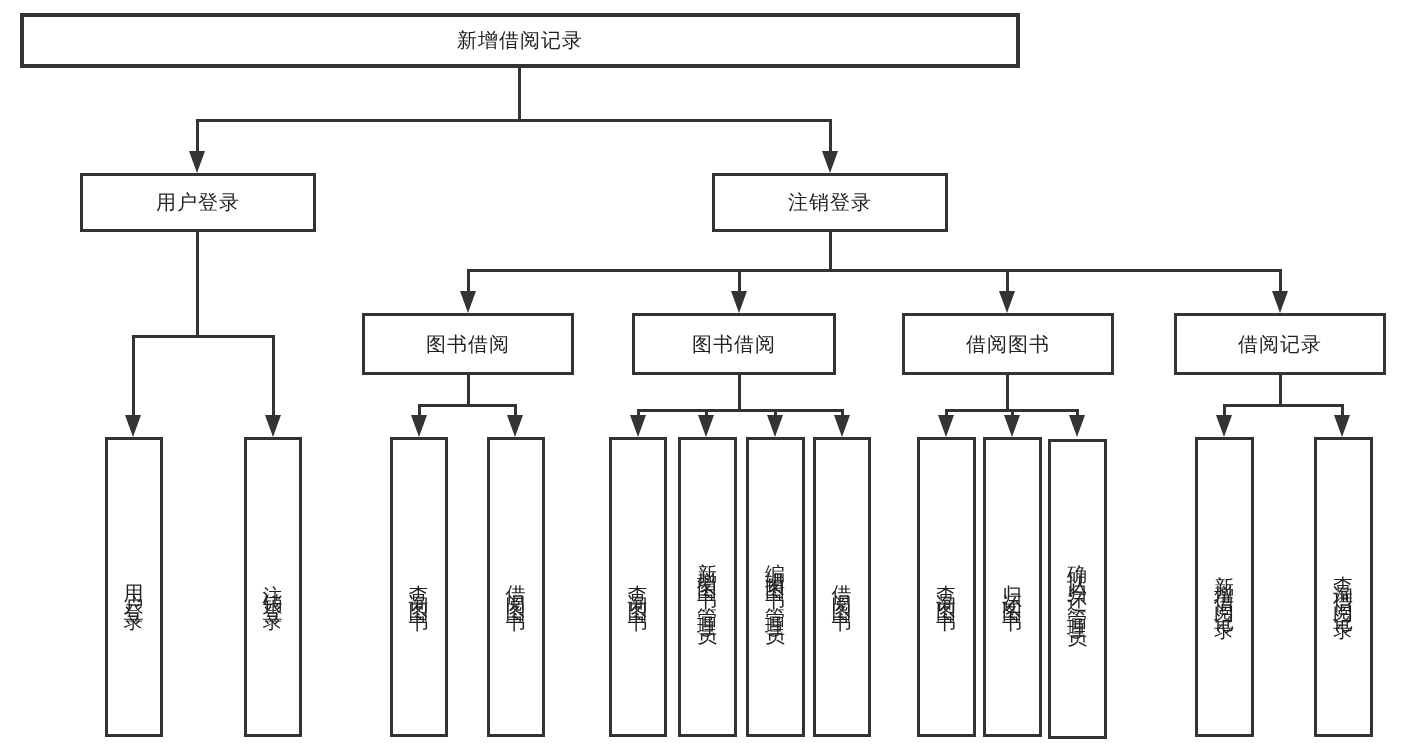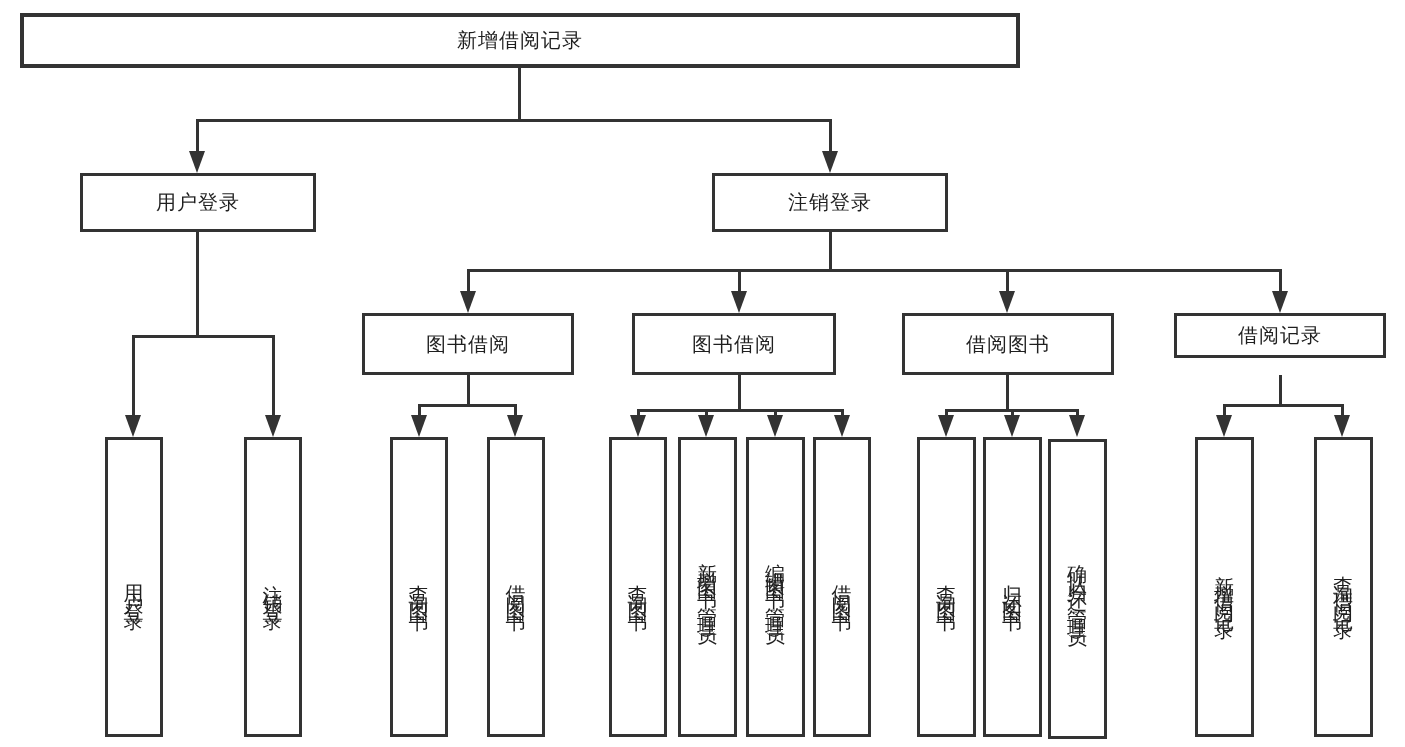--- a/index.html
+++ b/index.html
@@ -118,21 +118,21 @@
 
   <div class="node" style="left:362px;top:313px;width:212px;height:62px;">
     <span>图书借阅</span>
   </div>
   <div class="node" style="left:632px;top:313px;width:204px;height:62px;">
     <span>图书借阅</span>
   </div>
   <div class="node" style="left:902px;top:313px;width:212px;height:62px;">
     <span>借阅图书</span>
   </div>
-  <div class="node" style="left:1174px;top:313px;width:212px;height:45px;">
+  <div class="node" style="left:1174px;top:313px;width:212px;height:62px;">
     <span>借阅记录</span>
   </div>
 
   <div class="vline" style="left:467px;top:375px;height:32px;"></div>
   <div class="hline" style="left:418px;top:404px;width:99px;"></div>
   <div class="vline" style="left:418px;top:404px;height:16px;"></div>
   <div class="arrow" style="left:411px;top:415px;"></div>
   <div class="vline" style="left:514px;top:404px;height:16px;"></div>
   <div class="arrow" style="left:507px;top:415px;"></div>
 

